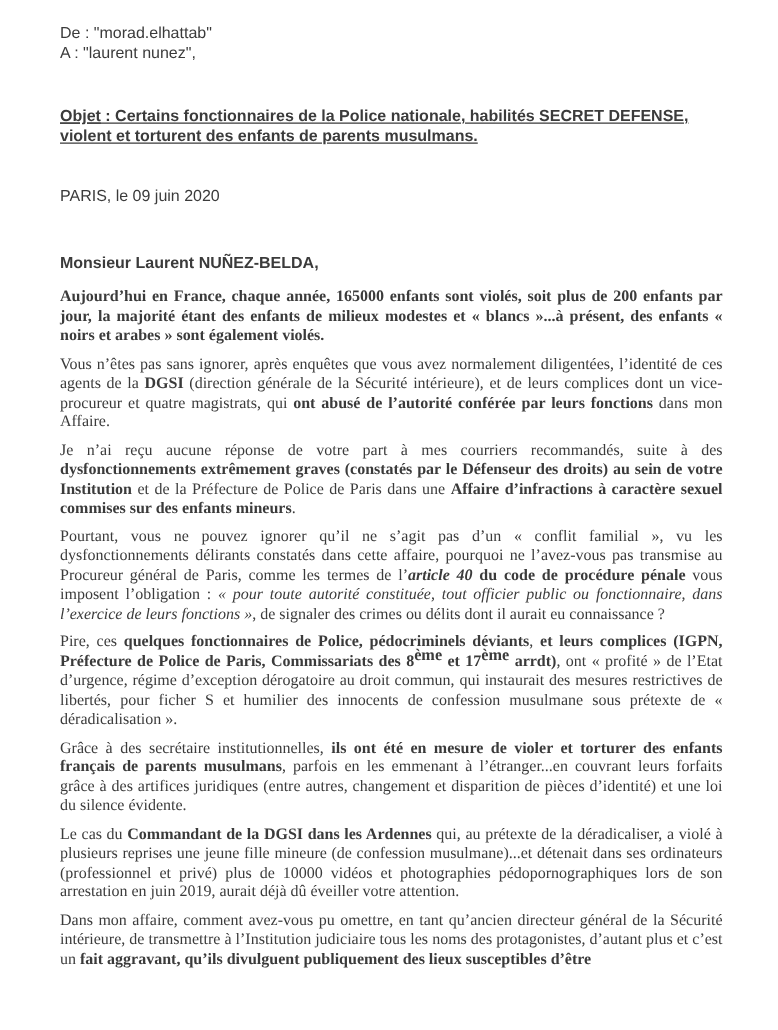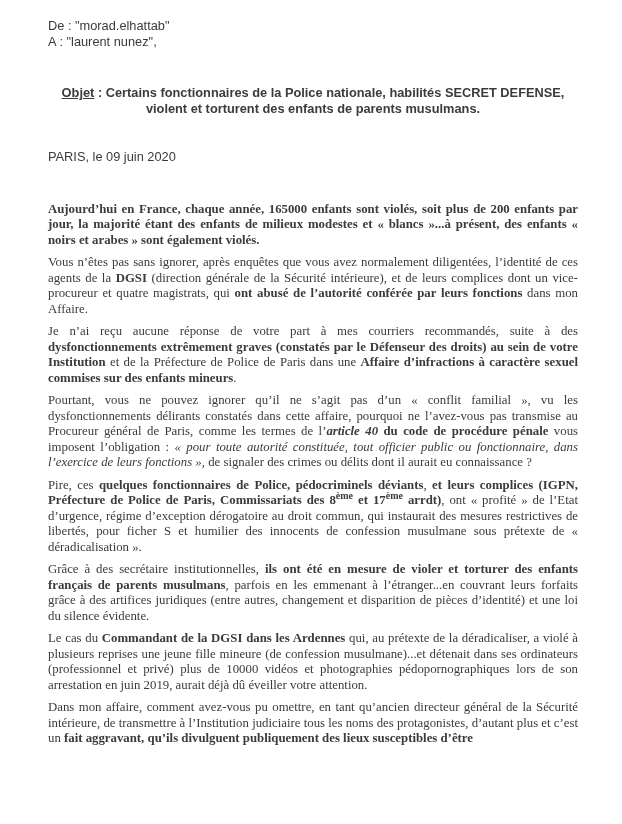--- a/index.html
+++ b/index.html
@@ -20,56 +20,58 @@
     font-family: "Liberation Sans", "DejaVu Sans", sans-serif;
     font-size: 12.8px;
     line-height: 15.5px;
     color: #3b3b3b;
     background: #ffffff;
   }
   .meta-line { white-space: pre-wrap; }
   .meta-gap  { height: 12px; }
   .subject {
     margin: 24px 0 0 0;
-    text-align: center;
+    text-align: left;
     font-weight: bold;
+    text-decoration: underline;
   }
   .subject .u { text-decoration: underline; }
   .dateline { margin: 33px 0 0 0; }
   .salutation { margin: 37px 0 0 0; }
   .body { margin: 13px 0 0 0; }
   .para {
     margin: 0 0 7px 0;
     text-align: justify;
     font-family: Liberation Serif, serif;
   }
   .b { font-weight: bold; }
   .i { font-style: italic; }
   sup {
-    font-size: 10px;
+    font-size: 13px;
     line-height: 0;
     vertical-align: super;
   }
 </style>
 </head>
 <body>
 
 <div class="page">
 
   <div>
     <div class="meta-line">De : "morad.elhattab"</div>
     <div class="meta-line">A : "laurent nunez",</div>
     <div class="meta-gap"></div>
   </div>
 
   <p class="subject"><span class="u">Objet</span><span> : Certains fonctionnaires de la Police nationale, habilités SECRET DEFENSE, violent et torturent des enfants de parents musulmans.</span></p>
 
   <p class="dateline">PARIS, le 09 juin 2020</p>
 
   <div class="salutation">
+    <div class="b">Monsieur Laurent NUÑEZ-BELDA,</div>
   </div>
 
   <div class="body">
       <p class="para"><span class="b">Aujourd’hui en France, chaque année, 165000 enfants sont violés, soit plus de 200 enfants par jour, la majorité étant des enfants de milieux modestes et « blancs »...à présent, des enfants « noirs et arabes » sont également violés.</span></p>
       <p class="para"><span>Vous n’êtes pas sans ignorer, après enquêtes que vous avez normalement diligentées, l’identité de ces agents de la </span><span class="b">DGSI</span><span> (direction générale de la Sécurité intérieure), et de leurs complices dont un vice-procureur et quatre magistrats, qui </span><span class="b">ont abusé de l’autorité conférée par leurs fonctions</span><span> dans mon Affaire.</span></p>
       <p class="para"><span>Je n’ai reçu aucune réponse de votre part à mes courriers recommandés, suite à des </span><span class="b">dysfonctionnements extrêmement graves (constatés par le Défenseur des droits) au sein de votre Institution</span><span> et de la Préfecture de Police de Paris dans une </span><span class="b">Affaire d’infractions à caractère sexuel commises sur des enfants mineurs</span><span>.</span></p>
       <p class="para"><span>Pourtant, vous ne pouvez ignorer qu’il ne s’agit pas d’un « conflit familial », vu les dysfonctionnements délirants constatés dans cette affaire, pourquoi ne l’avez-vous pas transmise au Procureur général de Paris, comme les termes de l’</span><span class="b i">article 40</span><span class="b"> du code de procédure pénale</span><span> vous imposent l’obligation : </span><span class="i">« pour toute autorité constituée, tout officier public ou fonctionnaire, dans l’exercice de leurs fonctions »</span><span>, de signaler des crimes ou délits dont il aurait eu connaissance ?</span></p>
       <p class="para"><span>Pire, ces </span><span class="b">quelques fonctionnaires de Police, pédocriminels déviants</span><span>, </span><span class="b">et leurs complices (IGPN, Préfecture de Police de Paris, Commissariats des 8</span><sup class="b">ème</sup><span class="b"> et 17</span><sup class="b">ème</sup><span class="b"> arrdt)</span><span>, ont « profité » de l’Etat d’urgence, régime d’exception dérogatoire au droit commun, qui instaurait des mesures restrictives de libertés, pour ficher S et humilier des innocents de confession musulmane sous prétexte de « déradicalisation ».</span></p>
       <p class="para"><span>Grâce à des secrétaire institutionnelles, </span><span class="b">ils ont été en mesure de violer et torturer des enfants français de parents musulmans</span><span>, parfois en les emmenant à l’étranger...en couvrant leurs forfaits grâce à des artifices juridiques (entre autres, changement et disparition de pièces d’identité) et une loi du silence évidente.</span></p>
       <p class="para"><span>Le cas du </span><span class="b">Commandant de la DGSI dans les Ardennes</span><span> qui, au prétexte de la déradicaliser, a violé à plusieurs reprises une jeune fille mineure (de confession musulmane)...et détenait dans ses ordinateurs (professionnel et privé) plus de 10000 vidéos et photographies pédopornographiques lors de son arrestation en juin 2019, aurait déjà dû éveiller votre attention.</span></p>

